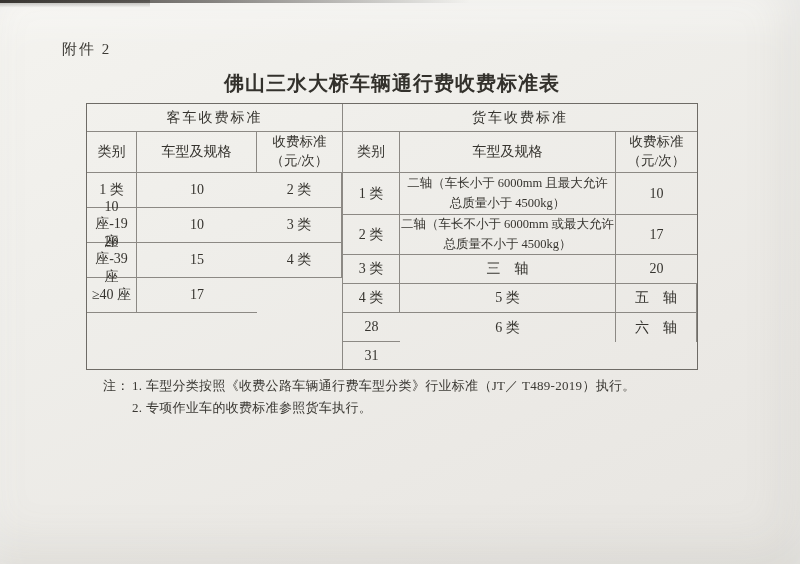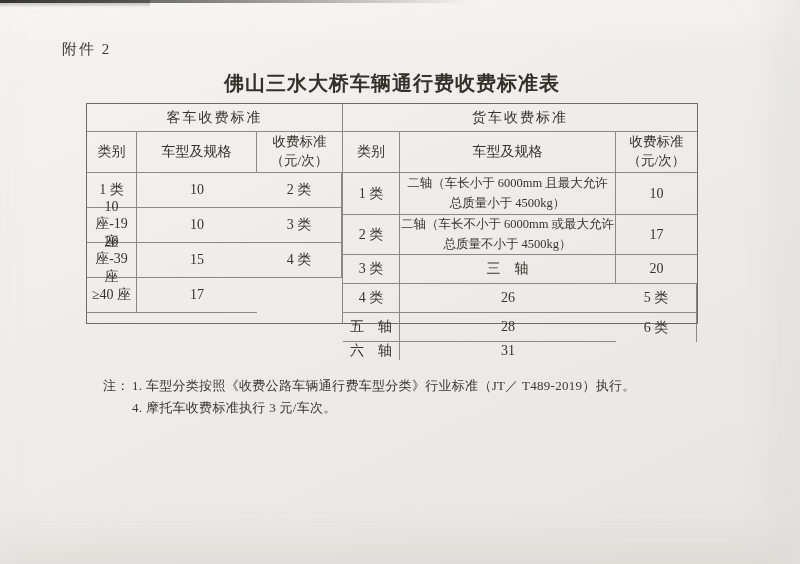--- a/index.html
+++ b/index.html
@@ -25,21 +25,21 @@
   }
   .attachment{
     position:absolute;left:54px;top:40px;
     font-size:15px;letter-spacing:2px;color:#3c3a35;padding-left:8px;
   }
   .doc-title{
     position:absolute;left:86px;top:70px;width:612px;margin:0;
     text-align:center;font-size:20px;font-weight:bold;letter-spacing:1px;color:#33312c;
   }
   .toll-table{
-    position:absolute;left:86px;top:103px;width:612px;height:221px;
+    position:absolute;left:86px;top:103px;width:612px;height:267px;
     display:flex;box-sizing:border-box;border:1.5px solid #6e6b66;
     background:transparent;
   }
   .sec{display:grid;box-sizing:border-box;height:100%;}
   .sec-left{
     flex:0 0 255px;border-right:1px solid #8c8984;
     grid-template-columns:50px 120px 85px;
     grid-template-rows:28px 41px 35px 35px 35px 35px 1fr;
   }
   .sec-right{
@@ -125,32 +125,31 @@
       <div class="cell br bb">2 类</div>
       <div class="cell br bb spec-small">二轴（车长不小于 6000mm 或最大允许
 总质量不小于 4500kg）</div>
       <div class="cell bb">17</div>
 
       <div class="cell br bb">3 类</div>
       <div class="cell br bb">三　轴</div>
       <div class="cell bb">20</div>
 
       <div class="cell br bb">4 类</div>
-      <div class="cell bb">26</div>
 
       <div class="cell br bb">5 类</div>
       <div class="cell br bb">五　轴</div>
       <div class="cell bb">28</div>
 
       <div class="cell br">6 类</div>
       <div class="cell br">六　轴</div>
       <div class="cell">31</div>
     </div>
   </div>
 
   <div class="notes">
     <div class="notes-label">注：</div>
     <div class="notes-list">
       <div class="note-item">1. 车型分类按照《收费公路车辆通行费车型分类》行业标准（JT／ T489-2019）执行。</div>
-      <div class="note-item">4. 摩托车收费标准执行 3 元/车次。</div>
+      <div class="note-item">2. 专项作业车的收费标准参照货车执行。</div>
     </div>
   </div>
 </div>
 
 </body></html>

